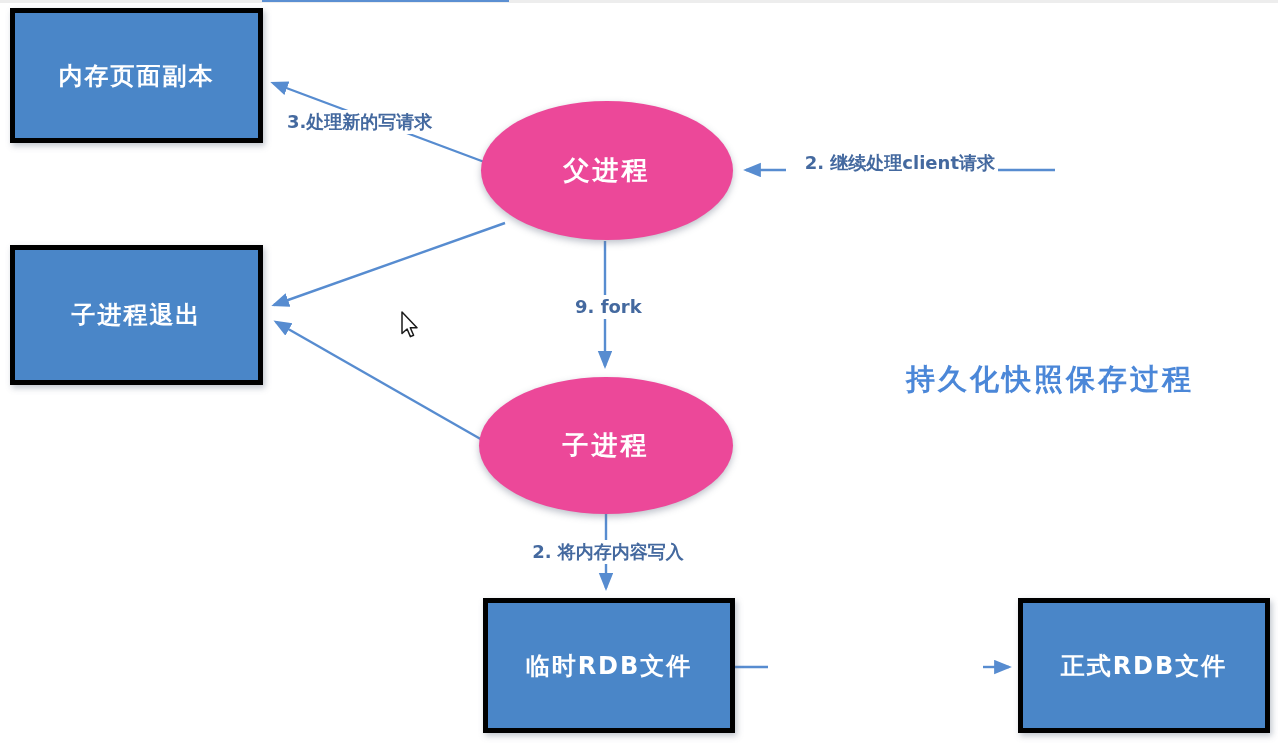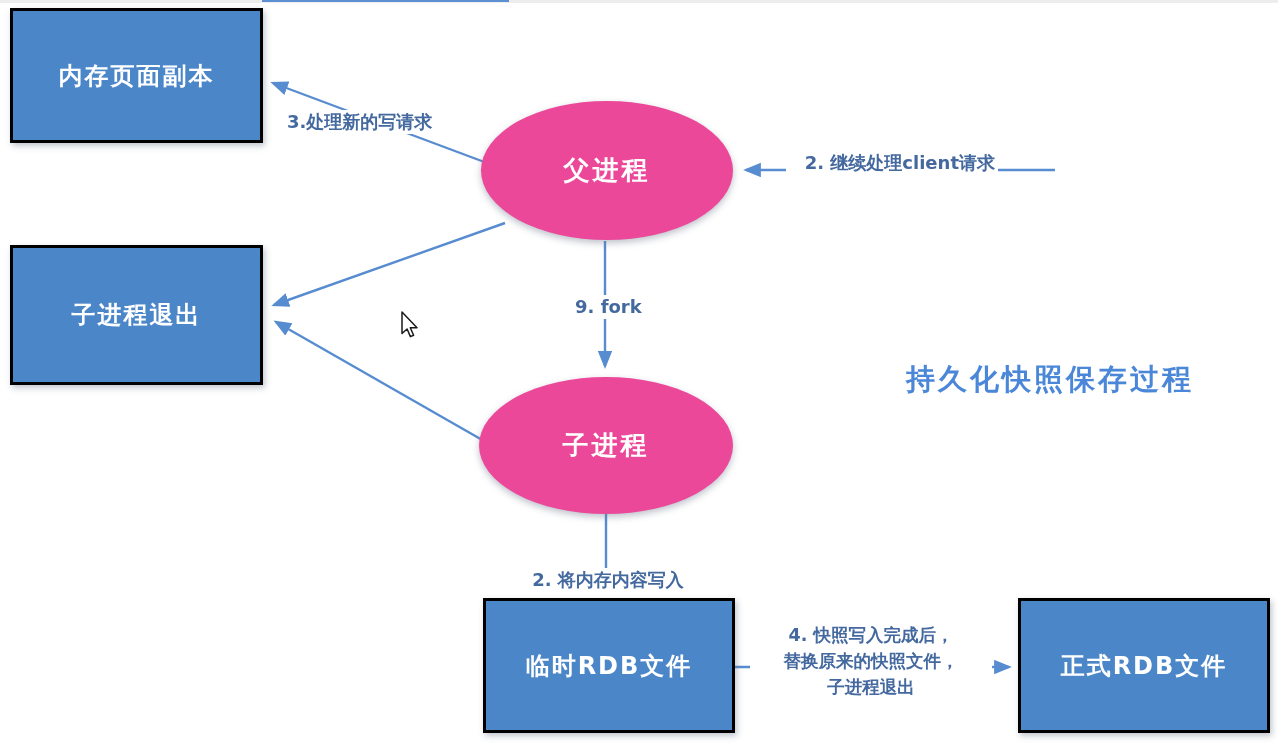--- a/index.html
+++ b/index.html
@@ -4,21 +4,21 @@
 <style>
   html,body{margin:0;padding:0;background:#fff;}
   .canvas{
     position:relative;width:1278px;height:744px;background:#ffffff;
     font-family:"DejaVu Sans","Liberation Sans",sans-serif;overflow:hidden;
   }
   .top-strip{position:absolute;left:0;top:0;width:1278px;height:3px;background:#ededed;}
   .top-blue-line{position:absolute;left:262px;top:0;width:247px;height:2px;background:#5b8fd2;}
   .edges{position:absolute;left:0;top:0;z-index:1;}
   .node-box{
-    position:absolute;z-index:2;background:#4a86c8;border:3px solid #000000;
+    position:absolute;z-index:2;background:#4a86c8;border:5px solid #000000;
     box-shadow:2px 3px 6px rgba(108,118,138,.42);
     display:flex;align-items:center;justify-content:center;
     color:#fff;font-weight:bold;font-size:24px;letter-spacing:2px;box-sizing:border-box;
   }
   .node-ellipse{
     position:absolute;z-index:2;background:#ec4899;border-radius:50%;
     box-shadow:0 3px 7px rgba(108,118,138,.45);
     display:flex;align-items:center;justify-content:center;
     color:#fff;font-weight:bold;font-size:26px;letter-spacing:3px;
   }
@@ -80,27 +80,22 @@
   <div class="node-box" style="left:483px;top:598px;width:252px;height:135px;">
     <span>临时RDB文件</span>
   </div>
 
   <div class="edge-label" style="left:284px;top:110px;">3.处理新的写请求</div>
 
   <div class="edge-label center" style="left:786px;top:151px;width:206px;text-align:right;">2. 继续处理client请求</div>
 
   <div class="edge-label center" style="left:572px;top:295px;width:66px;font-size:18px;">9. fork</div>
 
-  <div class="edge-label center" style="left:509px;top:568px;width:192px;">2. 将内存内容写入</div>
+  <div class="edge-label center" style="left:509px;top:540px;width:192px;">2. 将内存内容写入</div>
 
-  <div class="edge-label center multiline" style="left:750px;top:621px;width:236px;">
-    <div>4. 快照写入完成后，</div>
-    <div>替换原来的快照文件，</div>
-    <div>子进程退出</div>
-  </div>
 
 
   <div class="big-title title-snapshot">持久化快照保存过程</div>
 
   <div class="cursor">
     <svg width="22" height="30" viewBox="0 0 22 30">
       <path d="M4,2 L4,23.5 L9.1,19 L12.4,26.6 L15.6,25.2 L12.3,17.8 L19,17.8 Z" fill="#ffffff" stroke="#1a1a1a" stroke-width="1.5" stroke-linejoin="round"></path>
     </svg>
   </div>
 

